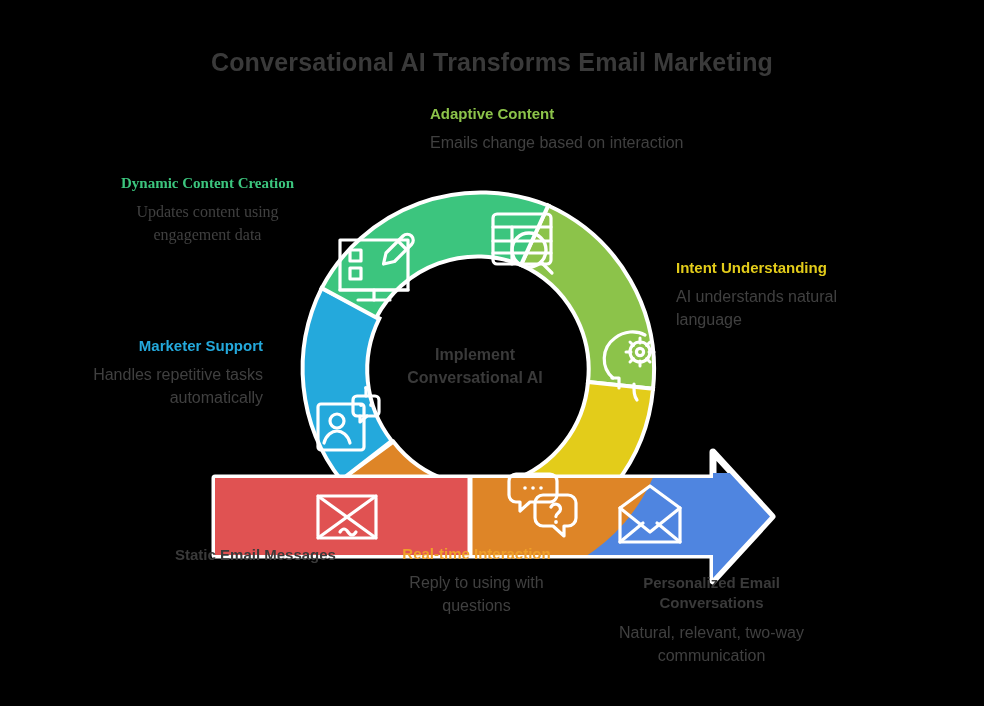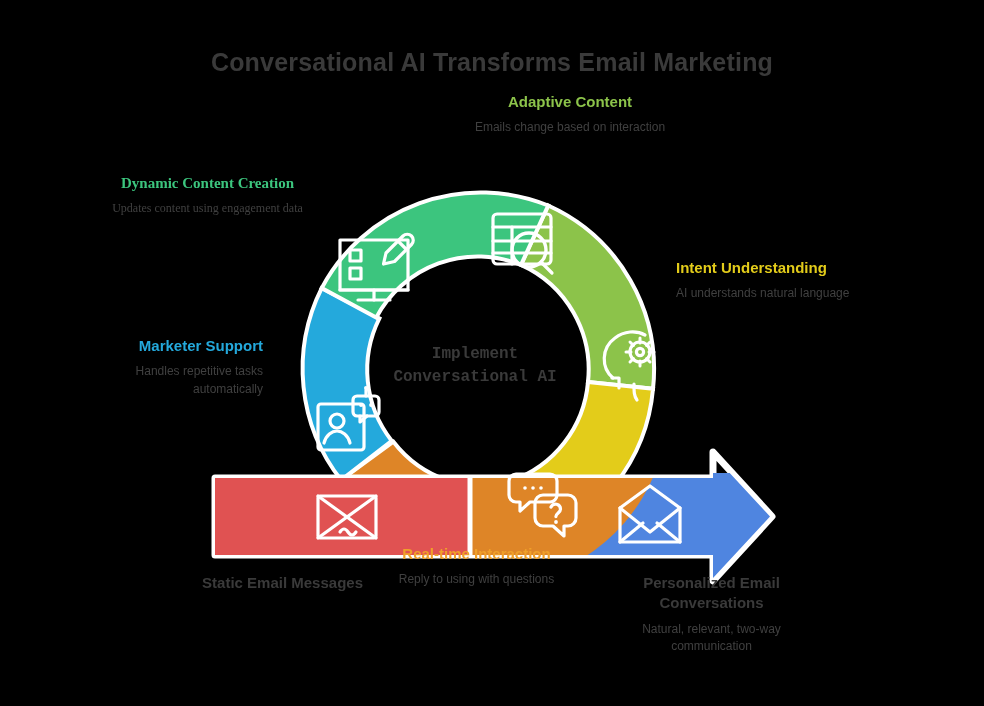--- a/index.html
+++ b/index.html
@@ -6,32 +6,32 @@
   body{width:984px;height:706px;overflow:hidden;
        font-family:"Liberation Sans","DejaVu Sans",sans-serif;}
   #stage{position:relative;width:984px;height:580px;background:#000;}
 
   .title{position:absolute;left:0;top:48px;width:984px;text-align:center;
          font-size:25px;font-weight:bold;color:#3a3a3a;letter-spacing:.2px;}
 
   svg.art{position:absolute;left:0;top:0;width:984px;height:706px;}
 
   .center-txt{position:absolute;left:375px;top:343px;width:200px;text-align:center;
-              font-size:16px;font-weight:bold;color:#3a3a3a;line-height:1.45;font-family:Liberation Mono, monospace;}
+              font-size:16px;font-weight:bold;color:#3a3a3a;line-height:1.45;}
 
   .lbl{position:absolute;}
   .lbl .hd{font-size:15px;font-weight:bold;line-height:1.35;}
-  .lbl .sb{font-size:12px;color:#404040;line-height:1.45;margin-top:7px;}
+  .lbl .sb{font-size:16px;color:#404040;line-height:1.45;margin-top:7px;}
 
   
-  #lbl-adaptive{left:430px;top:92px;width:280px;text-align:center;}
+  #lbl-adaptive{left:430px;top:104px;width:280px;text-align:left;}
   #lbl-dynamic{left:100px;top:173px;width:215px;text-align:center;font-family:Liberation Serif, serif;}
   #lbl-marketer{left:80px;top:336px;width:183px;text-align:right;}
   #lbl-intent{left:676px;top:258px;width:220px;text-align:left;}
-  #lbl-static{left:148px;top:573px;width:215px;text-align:right;}
+  #lbl-static{left:148px;top:545px;width:215px;text-align:center;}
   #lbl-realtime{left:384px;top:544px;width:185px;text-align:center;}
   #lbl-personalized{left:604px;top:573px;width:215px;text-align:center;}
 </style>
 </head>
 <body>
 
 <div id="stage">
 
   <div class="title">Conversational AI Transforms Email Marketing</div>
 

